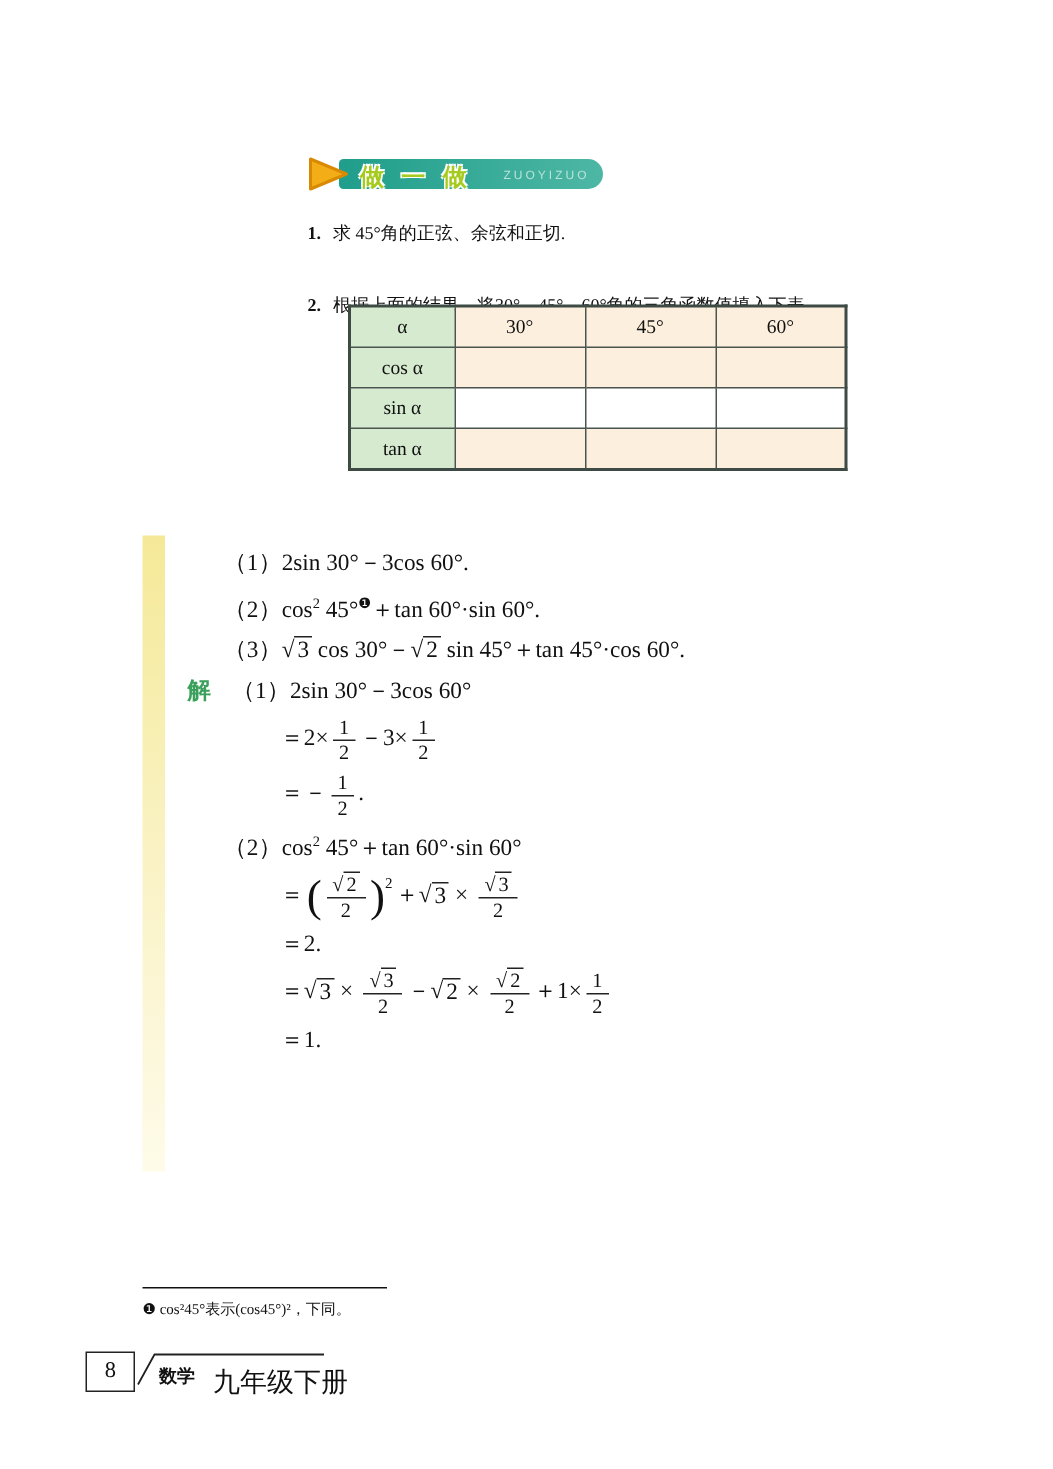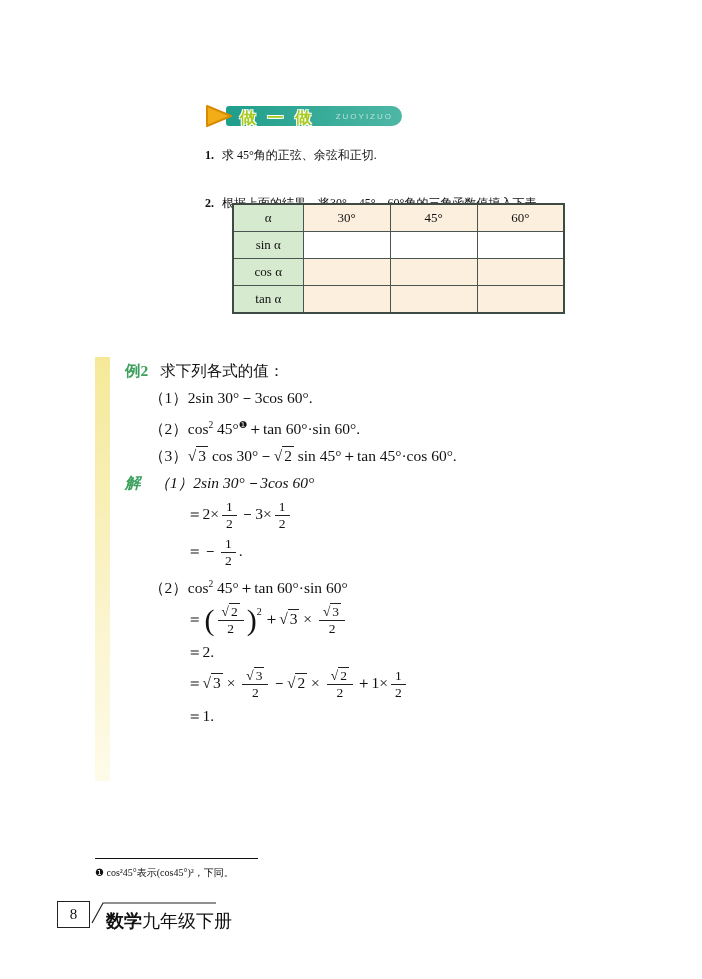--- a/index.html
+++ b/index.html
@@ -40,21 +40,21 @@
   
   .ybar {position:absolute; left:95px; top:357px; width:15px; height:424px;
          background:linear-gradient(180deg, var(--c-bar-yellow,#f5e998) 0%, #faf3c8 55%, #fefbe9 100%);}
   .ex {position:absolute; left:125px; top:360px; width:500px;
        font-family:"Liberation Serif", serif; font-size:15.5px; line-height:22px; color:#111;}
   .green {color:var(--c-green-label,#3aa05b);}
   .exlabel {font-weight:bold; margin-right:12px;}
   .solve {font-weight:bold; margin-right:14px;}
   .mline {margin:5px 0 5px 24px; min-height:22px;}
   .eq {margin:5px 0 5px 62px; min-height:22px;}
-  .sol {font-style:italic;}
+  .sol {}
   .math-inline {display:inline;}
 
   
   sup {font-size:0.62em;}
   .frac {display:inline-flex; flex-direction:column; align-items:center; vertical-align:middle;
          margin:0 3px; line-height:1.15; font-size:13.5px;}
   .frac .num {border-bottom:1px solid #222; padding:0 4px;}
   .frac .den {padding:0 4px;}
   .sqrt {white-space:nowrap;}
   .sqrt .vinc {border-top:1px solid #222; padding:0 2px;}
@@ -65,21 +65,21 @@
   
   .footnote-rule {position:absolute; left:95px; top:858px; width:163px; border-top:1.5px solid #111;}
   .footnote-text {position:absolute; left:95px; top:866px; font-size:10px;
                   font-family:"Liberation Serif", serif; color:#111;}
 
   
   .pagebox {position:absolute; left:57px; top:901px; width:31px; height:25px;
             border:1.5px solid #222; text-align:center; line-height:25px; font-size:15px;
             font-family:"Liberation Serif", serif;}
   .flag {position:absolute; left:90px; top:899px;}
-  .subject {position:absolute; left:106px; top:909px; font-size:18px; font-weight:bold;}
+  .subject {position:absolute; left:106px; top:909px; font-size:12px; font-weight:bold;}
   .book {position:absolute; left:142px; top:909px; font-size:18px;}
 </style>
 </head>
 <body>
 
 <div class="page">
 
   <div class="banner">
     <div class="banner-bar">
       <span class="banner-title">做 一 做</span>
@@ -105,45 +105,42 @@
         <col class="col-deg">
       </colgroup>
     <tbody>
       <tr>
         <th class="tg">α</th>
         <th class="tc">30°</th>
         <th class="tc">45°</th>
         <th class="tc">60°</th>
       </tr>
       <tr>
+        <th class="tg">cos α</th>
+        <td class="tc"></td>
+        <td class="tc"></td>
+        <td class="tc"></td>
+      </tr>
+      <tr>
         <th class="tg">sin α</th>
         <td class="tw"></td>
         <td class="tw"></td>
         <td class="tw"></td>
-      </tr>
-      <tr>
-        <th class="tg">cos α</th>
-        <td class="tc"></td>
-        <td class="tc"></td>
-        <td class="tc"></td>
       </tr>
       <tr>
         <th class="tg">tan α</th>
         <td class="tc"></td>
         <td class="tc"></td>
         <td class="tc"></td>
       </tr>
     </tbody>
   </table>
 
   <div class="ybar"></div>
   <div class="ex">
-    <div class="ex-title-line">
-      <span class="green exlabel">例2</span><span>求下列各式的值：</span>
-    </div>
     <div class="mline">（1）2sin 30°－3cos 60°.</div>
     <div class="mline">（2）cos<sup>2</sup> 45°<sup>❶</sup>＋tan 60°·sin 60°.</div>
     <div class="mline">（3）<span class="sqrt"><span>√</span><span class="vinc">3</span></span> cos 30°－<span class="sqrt"><span>√</span><span class="vinc">2</span></span> sin 45°＋tan 45°·cos 60°.</div>
     <div class="sol">
       <span class="green solve">解</span><span class="math-inline">（1）2sin 30°－3cos 60°</span>
     </div>
     <div class="eq">＝2×<span class="frac">
           <span class="num">1</span>
           <span class="den">2</span>
         </span>－3×<span class="frac">

